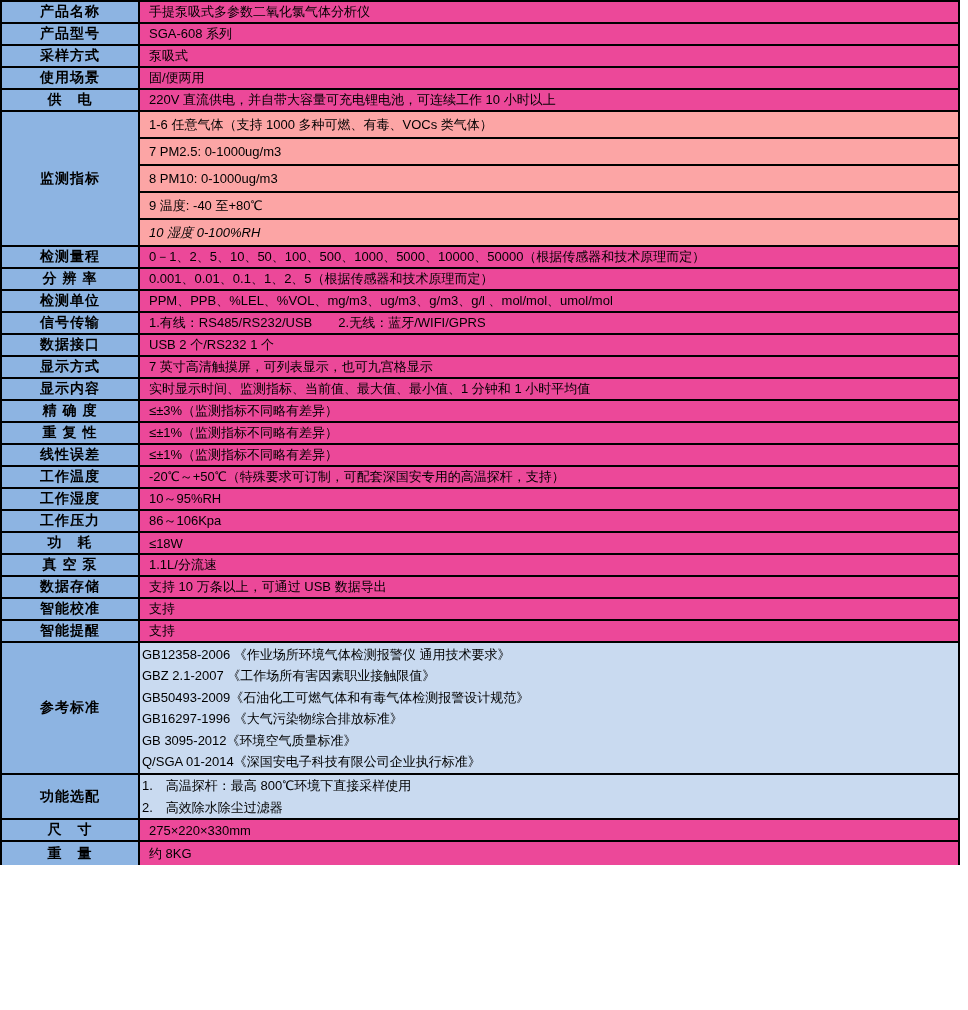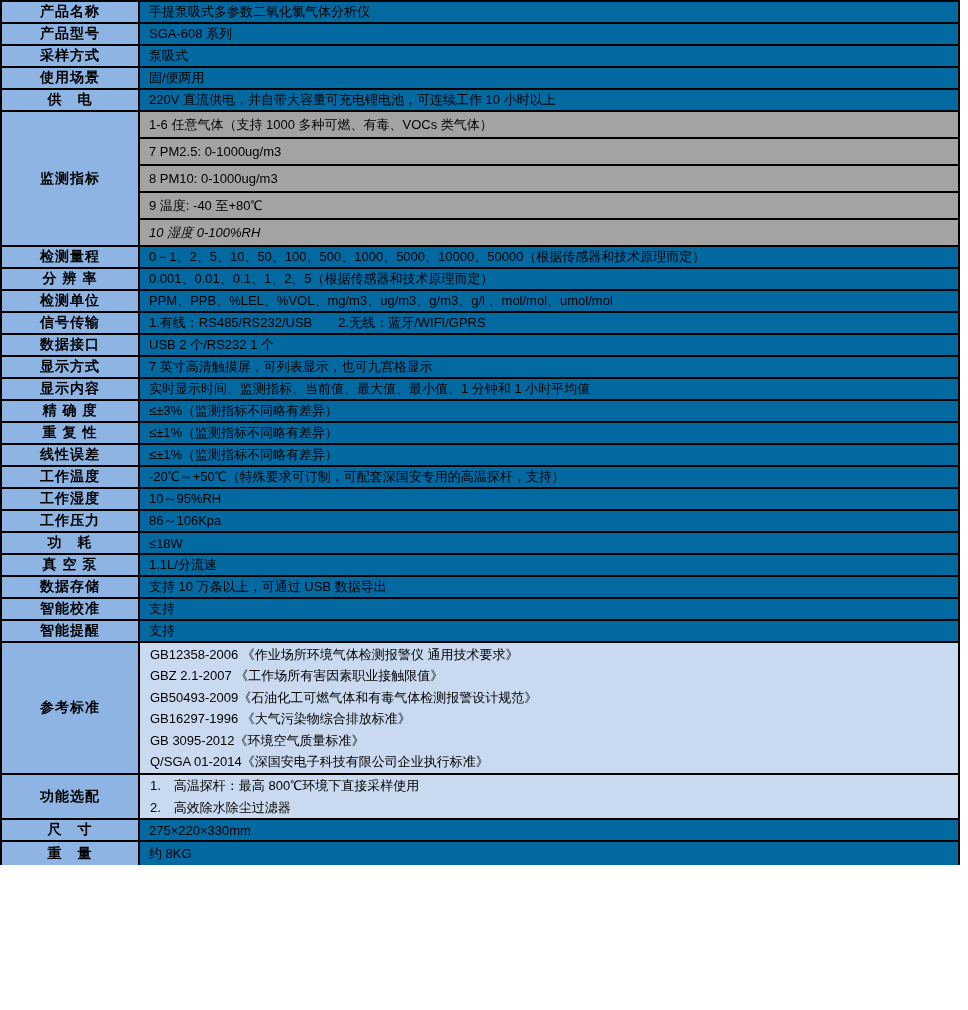--- a/index.html
+++ b/index.html
@@ -28,50 +28,50 @@
     display: flex;
     align-items: center;
     justify-content: center;
     font-weight: bold;
     font-size: 14px;
     letter-spacing: 1px;
     text-align: center;
   }
   .value-cell {
     flex: 1;
-    background: #0369a1;
+    background: #ec4899;
     display: flex;
     align-items: center;
     padding-left: 9px;
     font-size: 13px;
     min-width: 0;
   }
   .value-col {
     flex: 1;
-    background: #a3a3a3;
+    background: #fca5a5;
     display: flex;
     flex-direction: column;
     min-width: 0;
   }
   .sub-cell {
     height: 25px;
     display: flex;
     align-items: center;
     padding-left: 9px;
     font-size: 13px;
     border-bottom: 2px solid #000;
   }
   .sub-cell:last-child { border-bottom: none; font-style: italic; }
   .value-multi {
     flex: 1;
     background: #C9DAF0;
     display: flex;
     flex-direction: column;
     justify-content: center;
-    padding-left: 10px;
+    padding-left: 2px;
     font-size: 13px;
     min-width: 0;
   }
   .value-multi .line { line-height: 21.5px; }
   .h-std { height: 20px; }
   .h-ref { height: 130px; }
   .h-opt { height: 43px; }
   .h-last { height: 23px; }
   .row:last-child { border-bottom: none; }
 </style>

